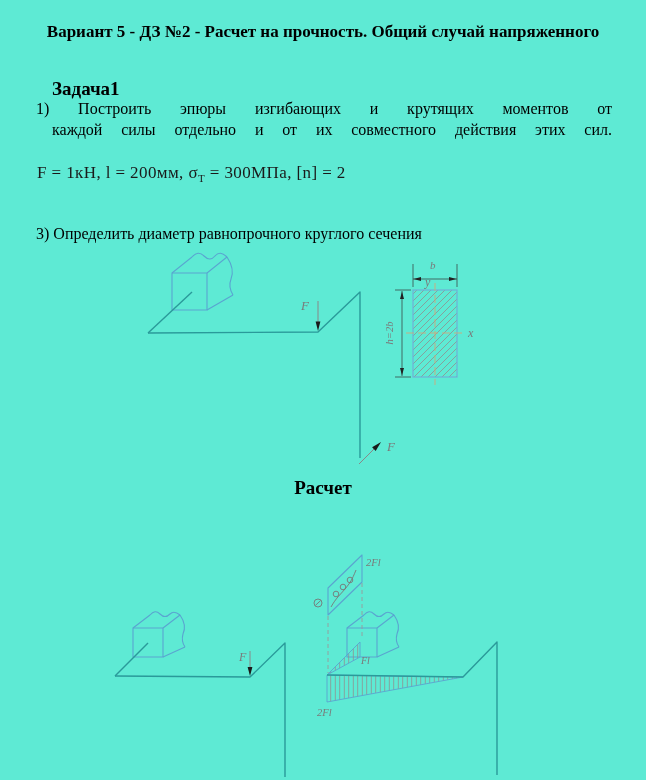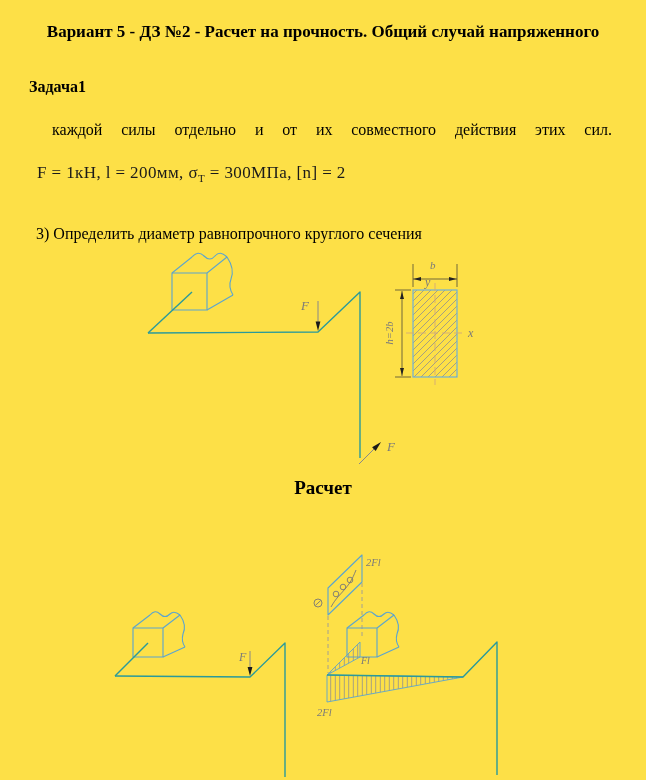--- a/index.html
+++ b/index.html
@@ -1,25 +1,25 @@
 <!DOCTYPE html>
 <html><head>
 <meta charset="utf-8">
 <style>
   html,body{margin:0;padding:0;background:#ffffff;}
   .page{
-    position:relative;width:646px;height:780px;background:#fde047;
+    position:relative;width:646px;height:780px;background:#5eead4;
     font-family:"Liberation Serif", serif;color:#000;overflow:hidden;
   }
   .title{
     position:absolute;top:21px;left:20px;right:20px;text-align:center;
     font-weight:bold;font-size:17px;line-height:22px;
   }
   .heading{
-    position:absolute;left:29px;font-weight:bold;font-size:16px;
+    position:absolute;left:52px;font-weight:bold;font-size:19px;
   }
   .jline{
     position:absolute;left:36px;right:34px;font-size:16px;
     text-align:justify;text-align-last:justify;white-space:normal;
   }
   .nline{
     position:absolute;left:36px;font-size:16px;margin-top:26px;
   }
   .formula{
     position:absolute;left:37px;top:163px;font-size:17px;
@@ -38,20 +38,21 @@
 </head>
 <body>
 
 <div class="page">
 
   <div class="title">
     <div>Вариант 5 - ДЗ №2 - Расчет на прочность. Общий случай напряженного</div>
   </div>
 
   <div class="heading" style="top:78px;">Задача1</div>
+  <div class="jline" style="top:100px;">1) Построить эпюры изгибающих и крутящих моментов от</div>
   <div class="jline" style="top:121px;margin-left:16px;">каждой силы отдельно и от их совместного действия этих сил.</div>
 
   <div class="formula">
     <span>F = 1кН, l = 200мм, σ</span><sub>Т</sub><span> = 300МПа, [n] = 2</span>
   </div>
 
   <div class="nline" style="top:199px;">3) Определить диаметр равнопрочного круглого сечения</div>
 
   <svg style="top:245px;" width="646" height="232" viewBox="0 0 646 232">
     <defs>

